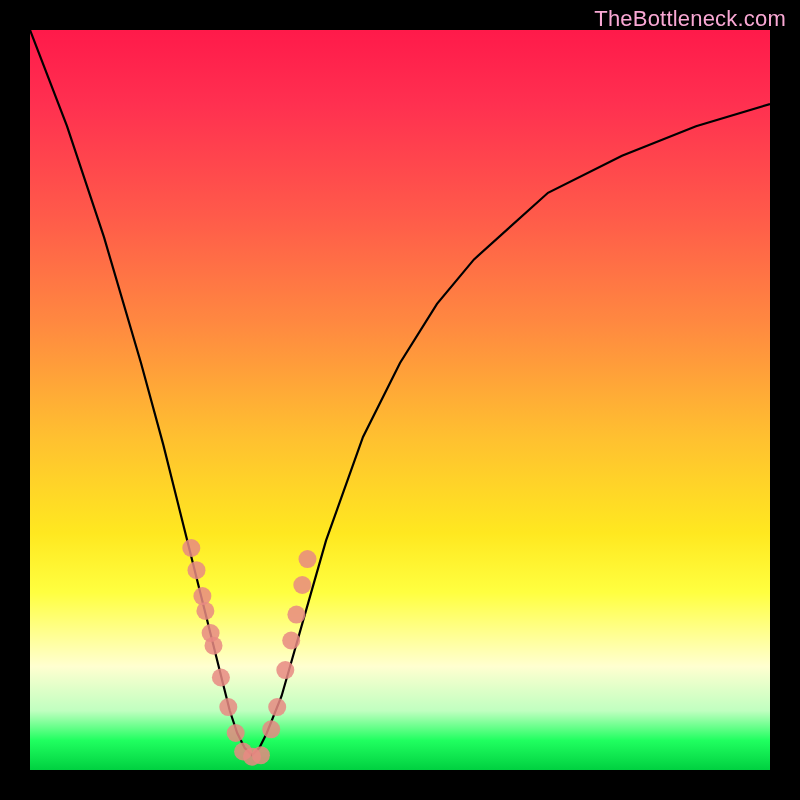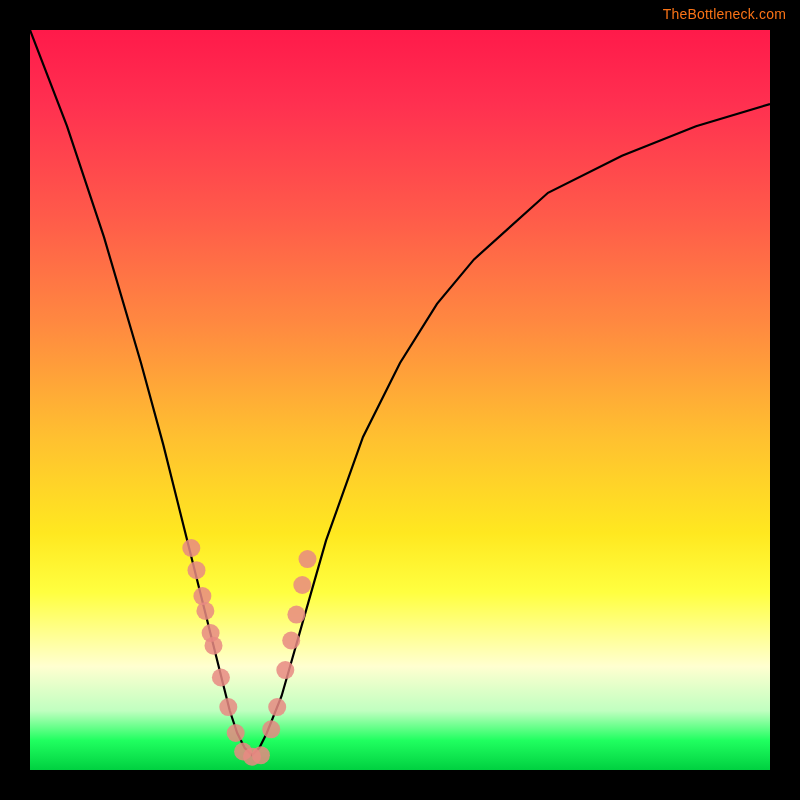--- a/index.html
+++ b/index.html
@@ -27,22 +27,22 @@
       #ffff40 76%,
       #ffffd0 86%,
       #c0ffc0 92%,
       #20ff60 96%,
       #00d040 100%);
   }
   .watermark {
     position: absolute;
     top: 6px;
     right: 14px;
-    color: #f97316;
-    font-size: 14px;
+    color: #f9a8d4;
+    font-size: 22px;
     font-weight: 500;
     letter-spacing: 0.2px;
   }
   svg.curve {
     position: absolute;
     left: 0;
     top: 0;
     width: 740px;
     height: 740px;
   }

